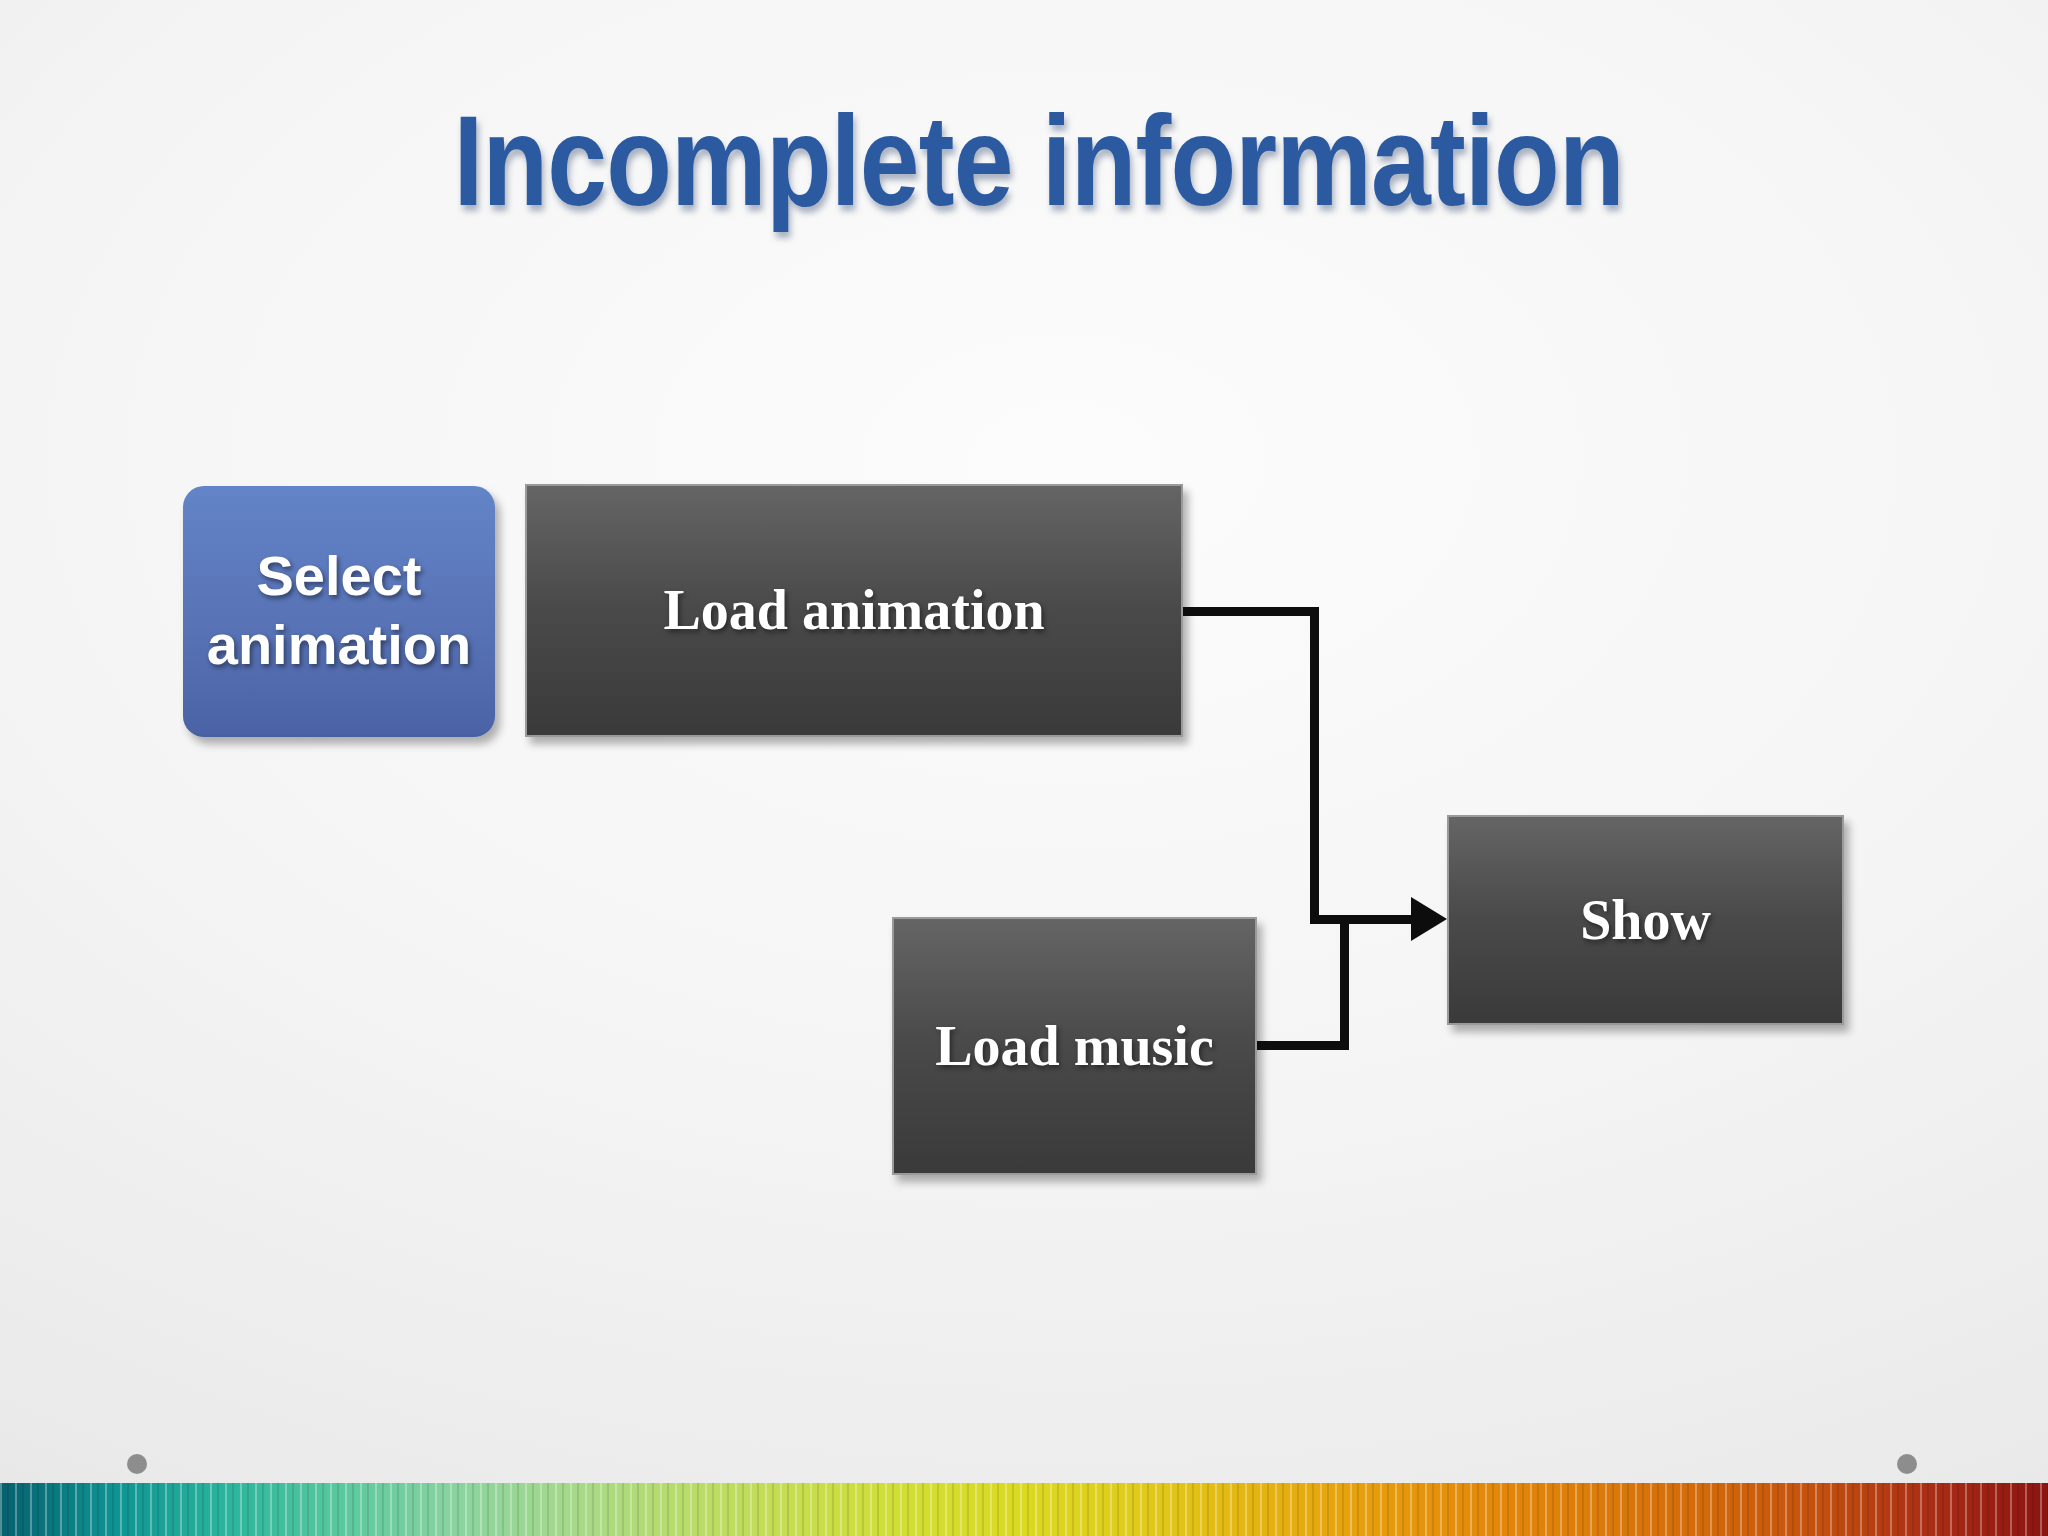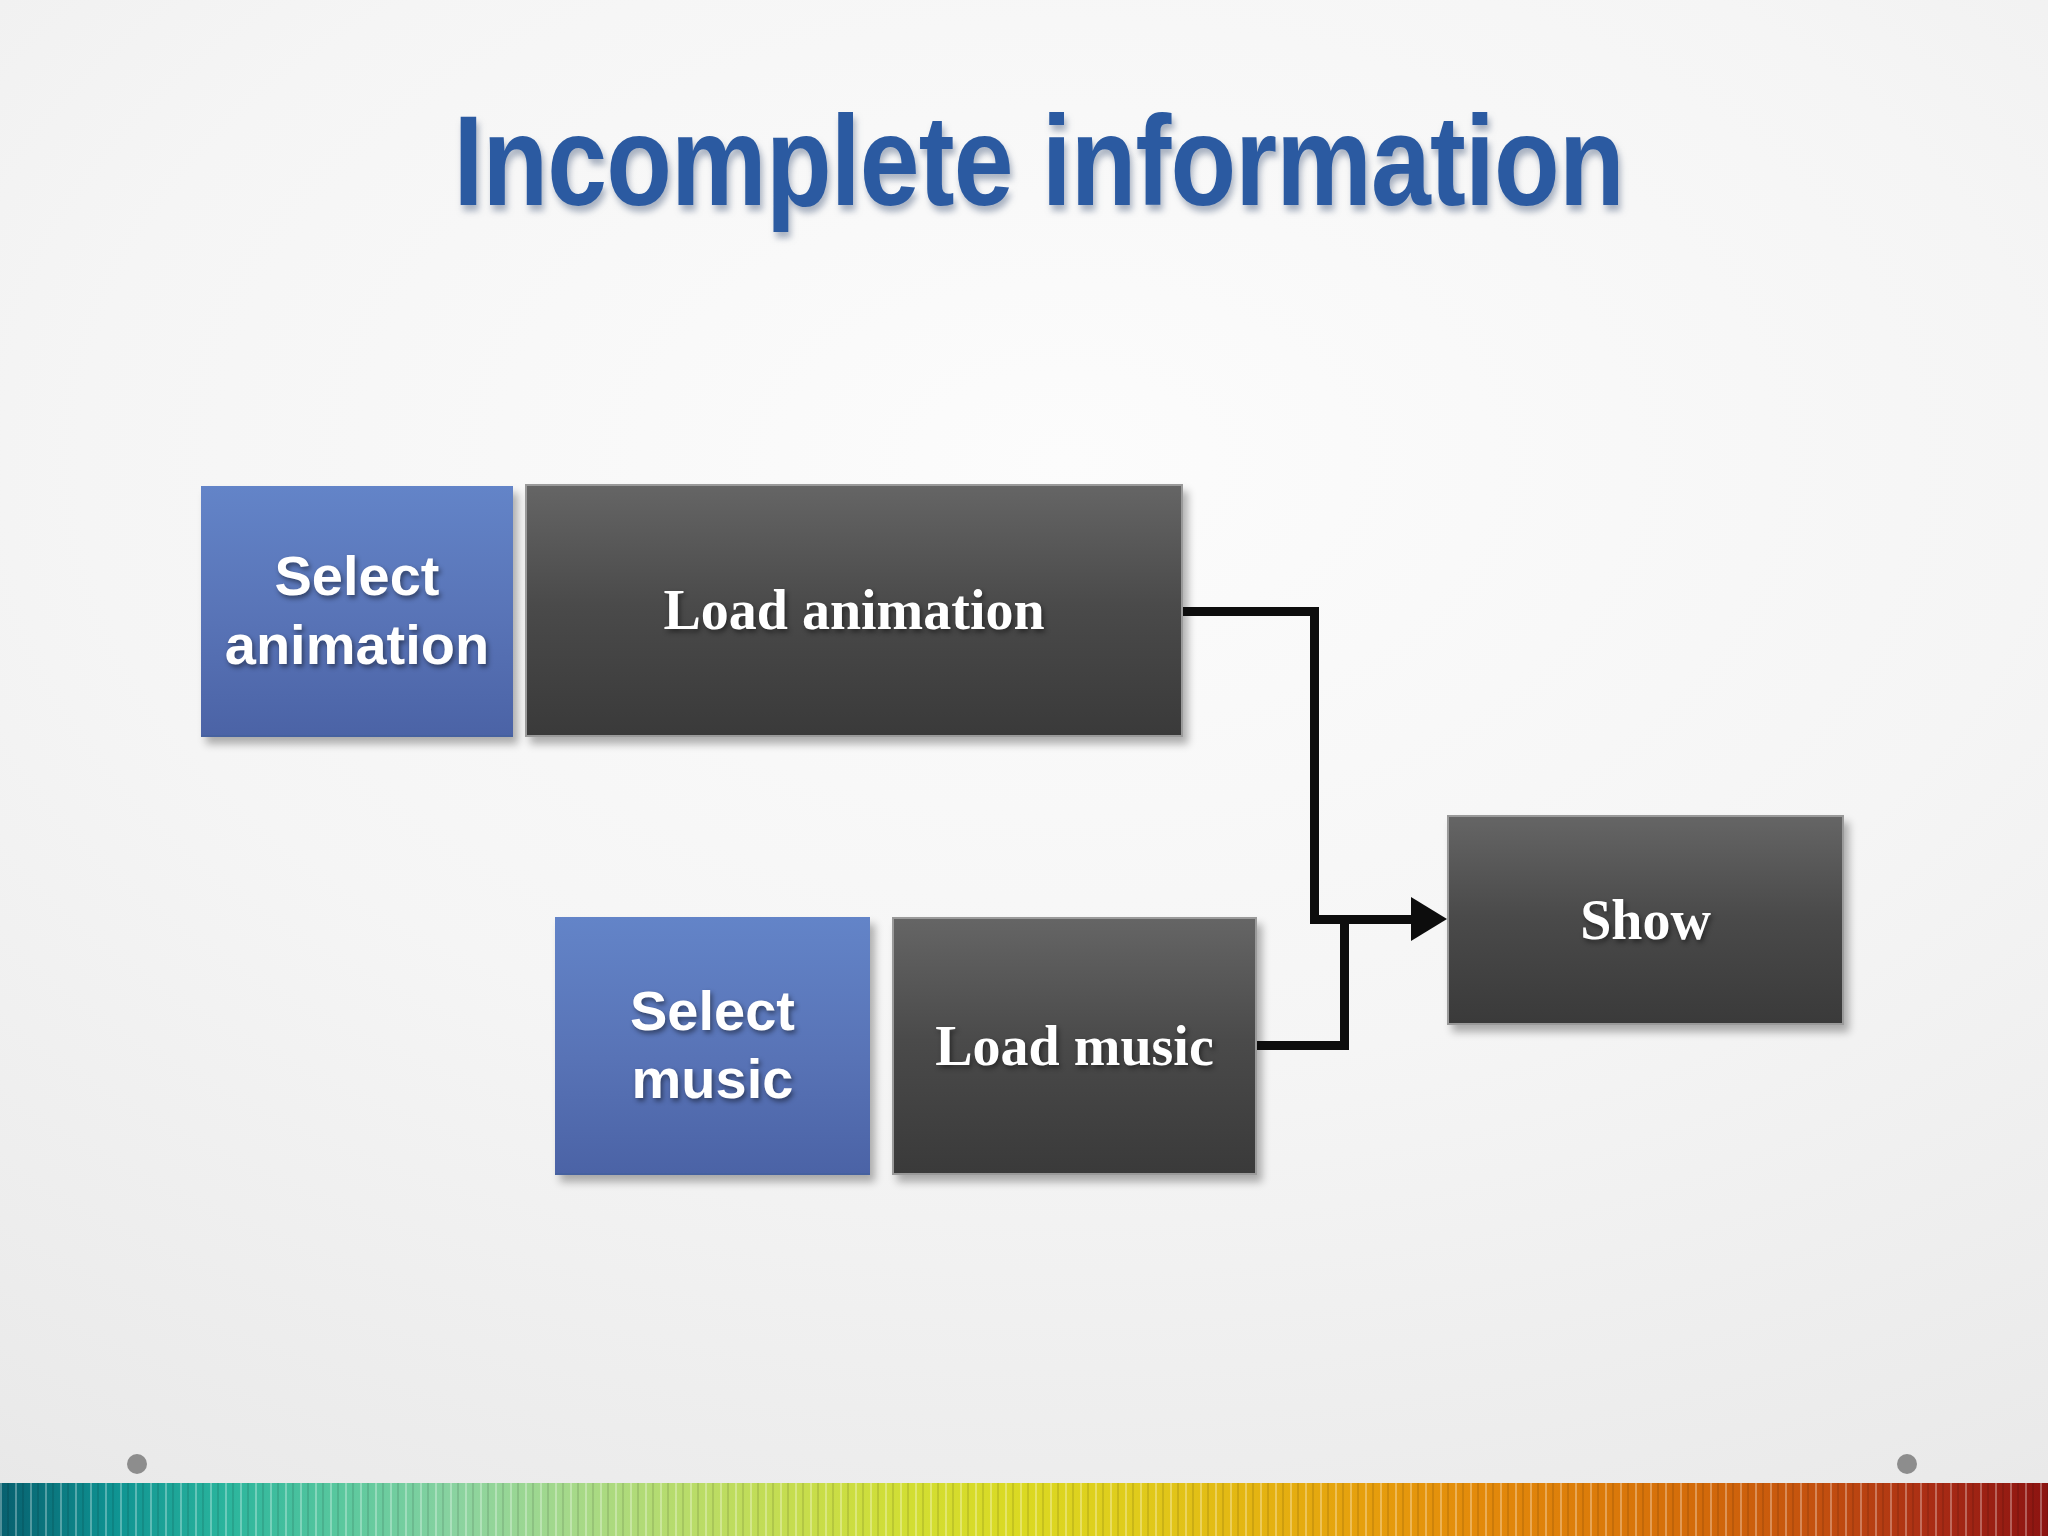--- a/index.html
+++ b/index.html
@@ -39,21 +39,21 @@
     background:linear-gradient(180deg, var(--node-blue-top) 0%, #5873b6 55%, var(--node-blue-bottom) 100%);
     border-bottom:2px solid #46619f;
   }
   .node-dark {
     background:linear-gradient(180deg, var(--node-dark-top) 0%, #4a4a4a 48%, var(--node-dark-bottom) 100%);
     border:2px solid var(--node-dark-border);
     font-family:Liberation Serif, serif;
   }
   .node .label { padding:0 18px; text-shadow: 2px 3px 5px rgba(0,0,0,0.45); }
 
-  #node-select-animation { left:201px; top:486px; width:312px; height:251px; }
+  #node-select-animation { left:183px; top:486px; width:312px; height:251px;border-radius:21px; }
   #node-load-animation   { left:525px; top:484px; width:658px; height:253px; }
   #node-select-music     { left:555px; top:917px; width:315px; height:258px; }
   #node-load-music       { left:892px; top:917px; width:365px; height:258px; }
   #node-show             { left:1447px; top:815px; width:397px; height:210px;text-align:center; }
 
   
   .seg { position:absolute; background:var(--connector-color); }
   #seg-a1 { left:1183px; top:607px;  width:132px; height:9px; }
   #seg-a2 { left:1310px; top:607px;  width:9px;   height:317px; }
   #seg-a3 { left:1310px; top:915px;  width:103px; height:9px; }
@@ -89,23 +89,20 @@
   <h1 class="title"><span class="title-inner">Incomplete information</span></h1>
 
   <div class="node node-blue" id="node-select-animation">
     <span class="label">Select animation</span>
   </div>
 
   <div class="node node-dark" id="node-load-animation">
     <span class="label">Load animation</span>
   </div>
 
-  <div class="node node-blue" id="node-select-music">
-    <span class="label">Select music</span>
-  </div>
 
   <div class="node node-dark" id="node-load-music">
     <span class="label">Load music</span>
   </div>
 
   <div class="node node-dark" id="node-show">
     <span class="label">Show</span>
   </div>
 
   <div class="seg" id="seg-a1"></div>

